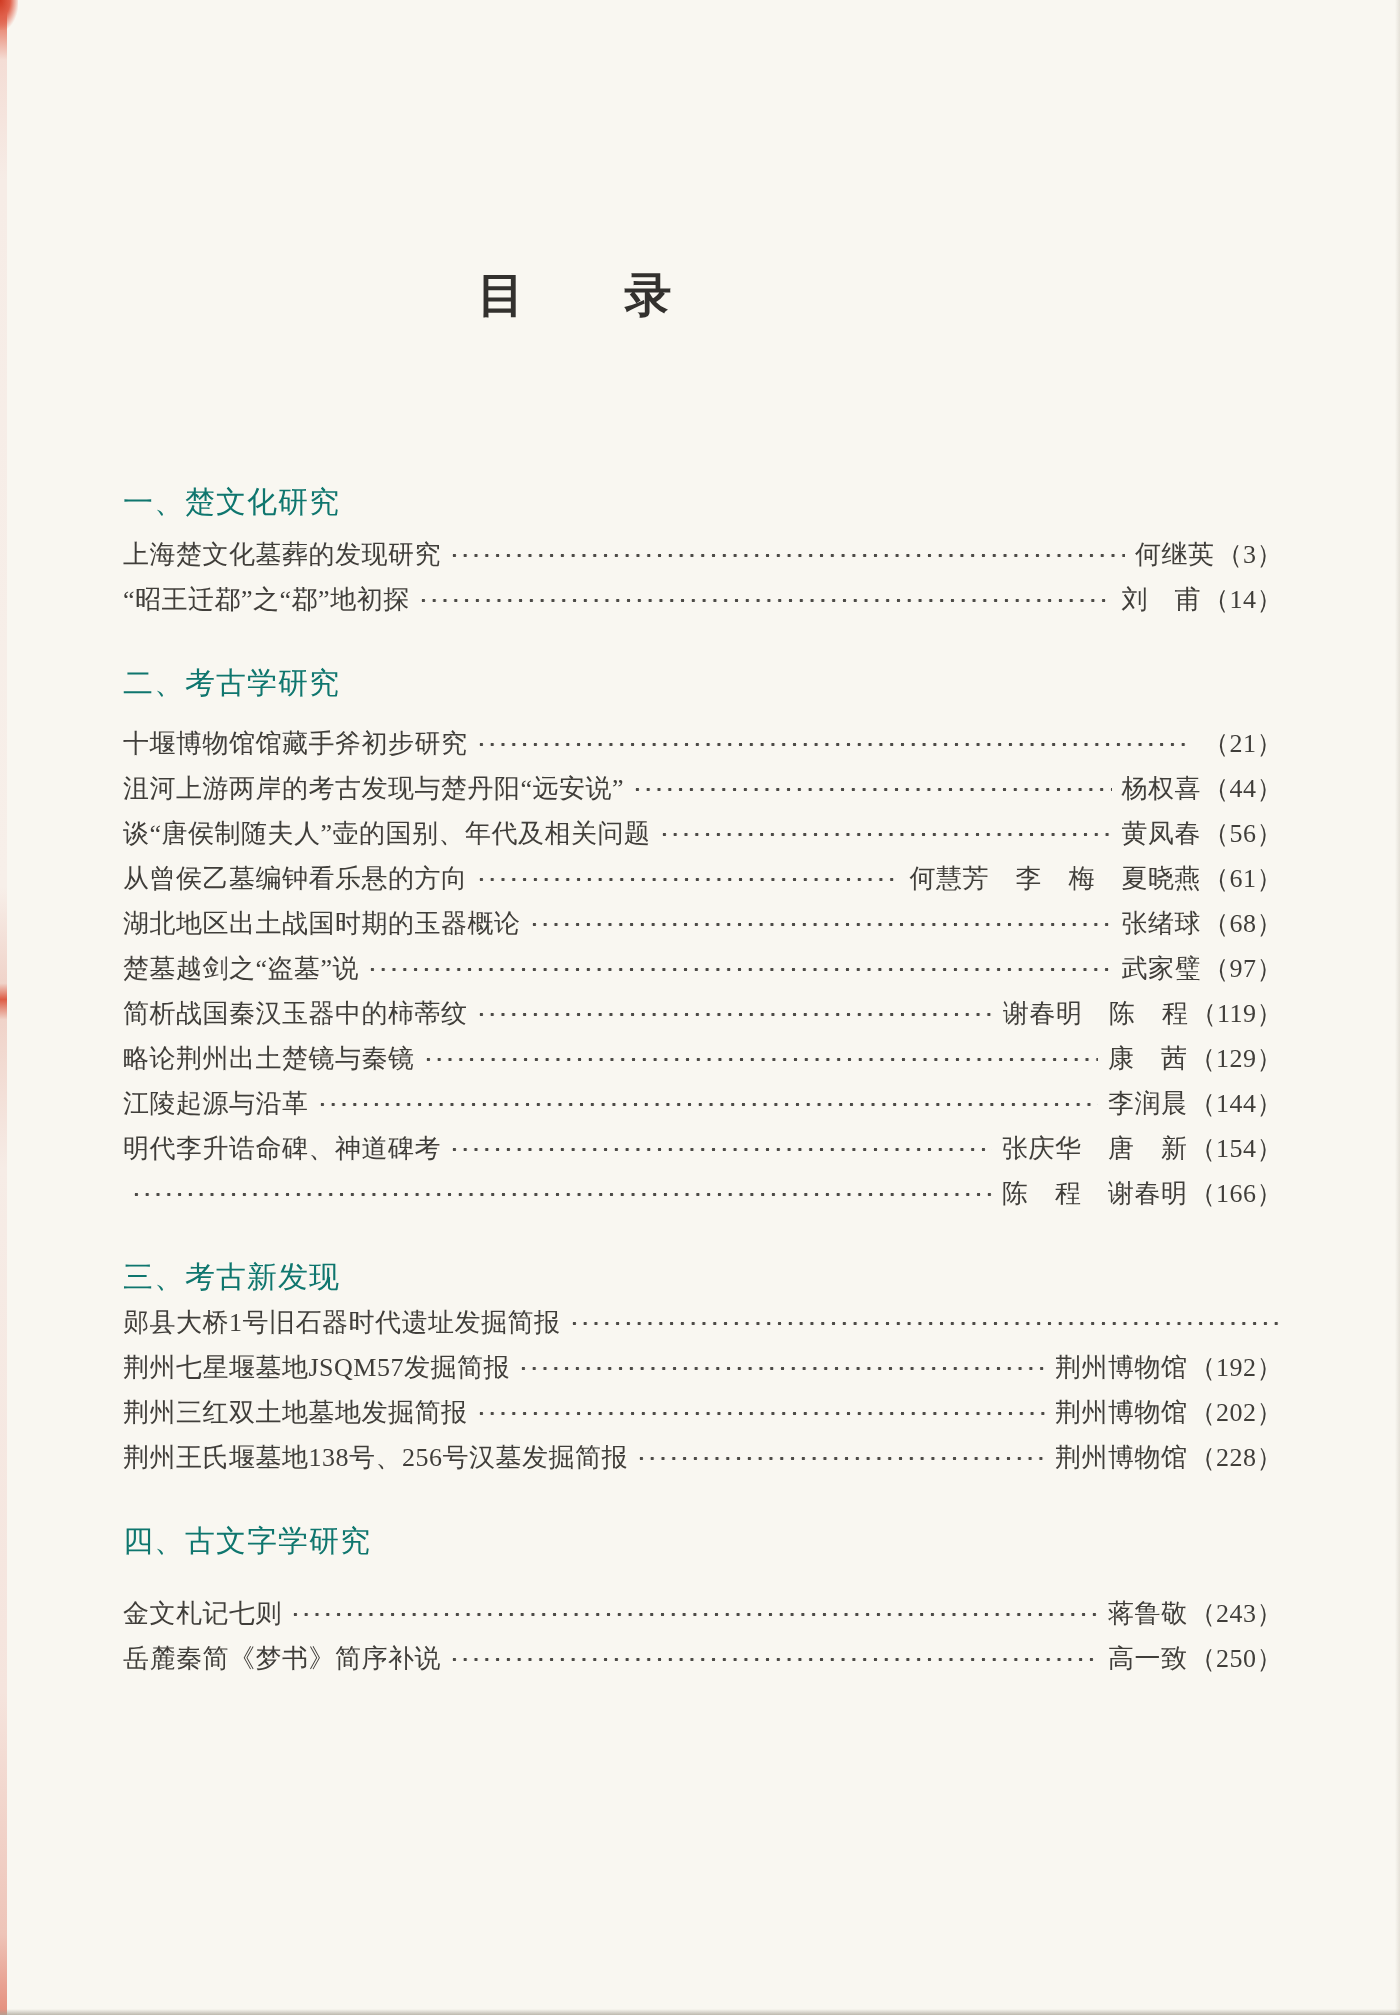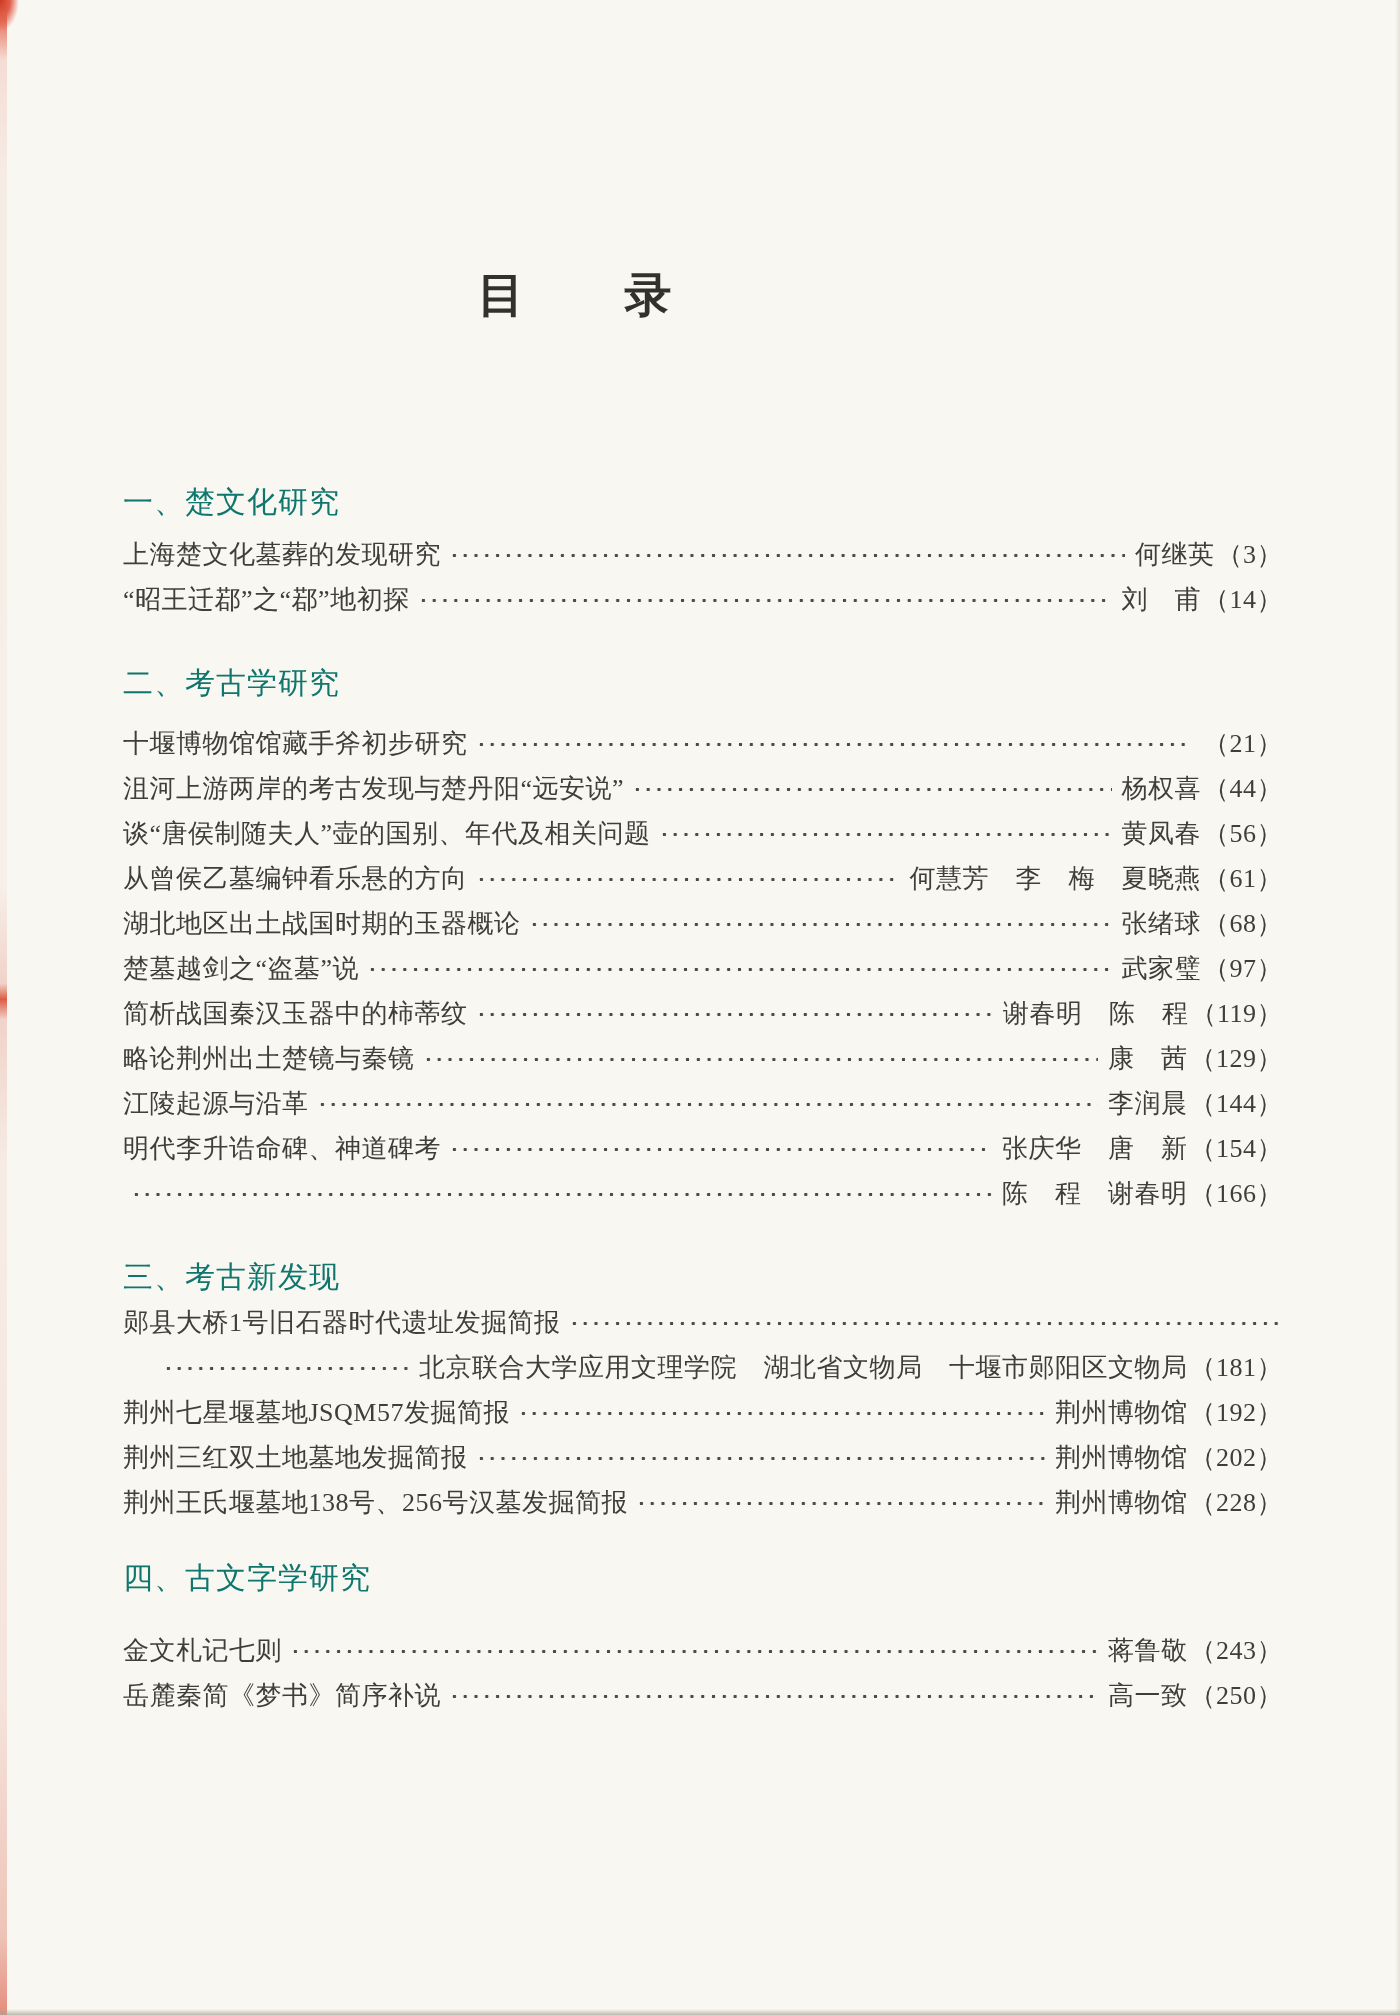--- a/index.html
+++ b/index.html
@@ -60,21 +60,21 @@
     line-height: 42px;
     font-weight: normal;
     letter-spacing: 1px;
     color: #0f766e;
     font-family: "Liberation Sans", "DejaVu Sans", sans-serif;
   }
 
   .sec-0 .section-heading { margin-top: 156px; }
   .sec-1 .section-heading { margin-top: 40px; }
   .sec-2 .section-heading { margin-top: 40px; }
-  .sec-3 .section-heading { margin-top: 32px; }
+  .sec-3 .section-heading { margin-top: 40px; }
 
   .sec-0 .entries { margin-top: 9px; }
   .sec-1 .entries { margin-top: 17px; }
   .sec-2 .entries { margin-top: 2px; }
   .sec-3 .entries { margin-top: 29px; }
 
   .entry {
     display: flex;
     align-items: center;
     height: 45px;
@@ -202,26 +202,20 @@
   </div>
 
   <div class="section sec-2">
     <div class="section-heading">三、考古新发现</div>
     <div class="entries">
       <div class="entry">
         <span class="entry-title">郧县大桥1号旧石器时代遗址发掘简报</span>
         <span class="leader leader-full"></span>
       </div>
       <div class="entry">
-        <span class="cont-indent"></span>
-        <span class="leader"></span>
-        <span class="entry-author">北京联合大学应用文理学院　湖北省文物局　十堰市郧阳区文物局</span>
-        <span class="entry-page">（181）</span>
-      </div>
-      <div class="entry">
         <span class="entry-title">荆州七星堰墓地JSQM57发掘简报</span>
         <span class="leader"></span>
         <span class="entry-author">荆州博物馆</span>
         <span class="entry-page">（192）</span>
       </div>
       <div class="entry">
         <span class="entry-title">荆州三红双土地墓地发掘简报</span>
         <span class="leader"></span>
         <span class="entry-author">荆州博物馆</span>
         <span class="entry-page">（202）</span>

